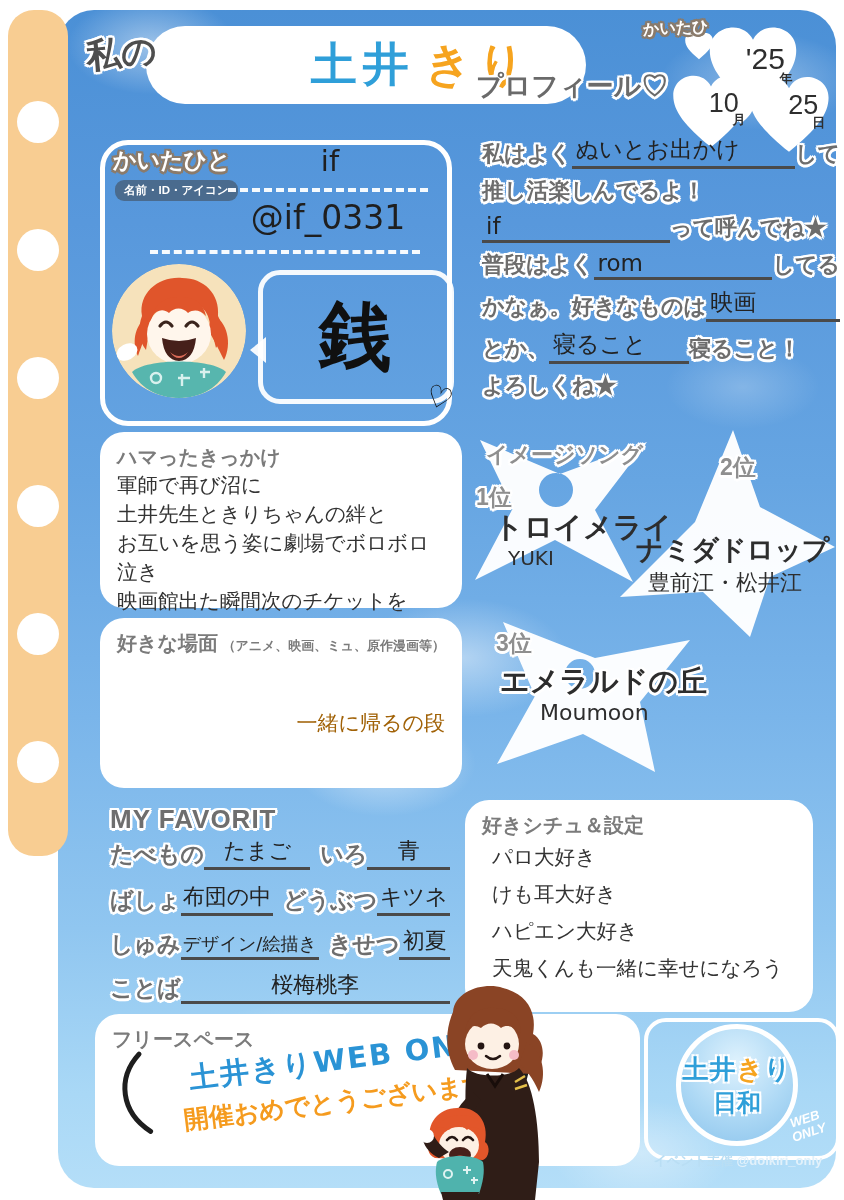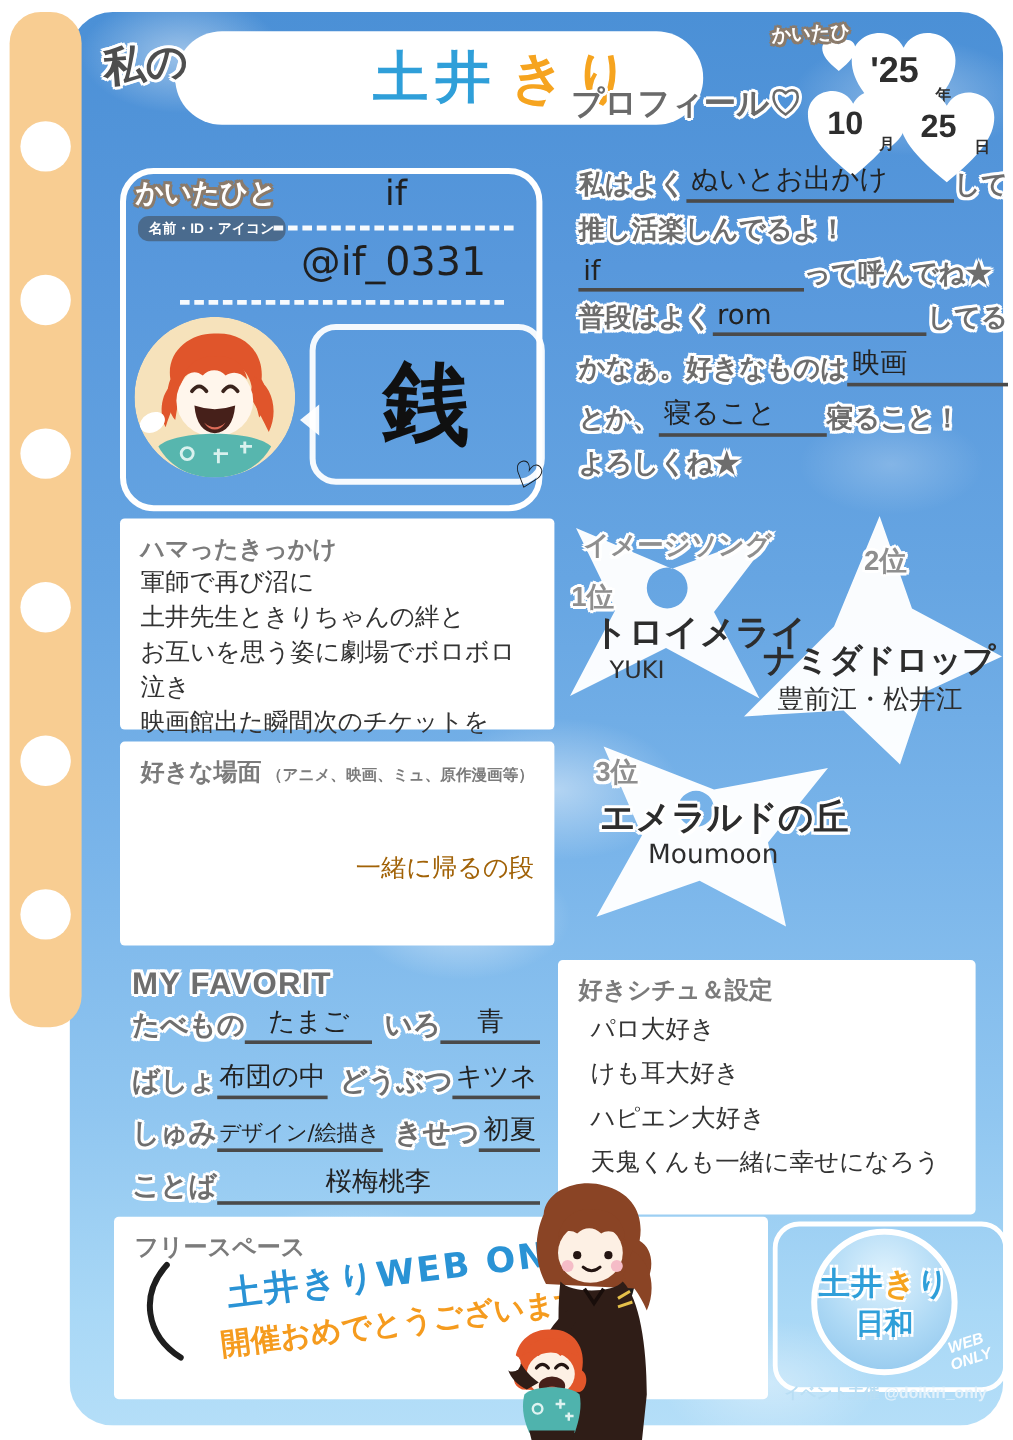--- a/index.html
+++ b/index.html
@@ -31,21 +31,21 @@
   
   #watashi-no{left:86px;top:30px;font-size:35px;font-weight:bold;color:#4e4e4e;transform:rotate(-5deg)}
   #title-pill{left:146px;top:26px;width:440px;height:78px;background:#fff;border-radius:40px;
       display:flex;align-items:center;justify-content:flex-end;padding-right:55px;box-sizing:border-box;z-index:2}
   #t-main{font-size:46px;font-weight:bold;color:#2f9fd9;letter-spacing:6px}
   #t-sub{font-size:46px;font-weight:bold;color:#f6a41f;letter-spacing:6px;margin-left:10px}
   #profile-suffix{left:476px;top:68px;font-size:27px;font-weight:bold;color:#6a6a6a;z-index:3}
   #kaitahi-label{left:643px;top:18px;font-size:16px;font-weight:bold;color:#fff;transform:rotate(-3deg);z-index:4}
   .heart{position:absolute;z-index:3}
   .heart svg{position:absolute;inset:0;width:100%;height:100%}
-  .heart .hnum{position:absolute;left:0;right:16%;top:20%;text-align:center;font-weight:bold;color:#2e2e2e}
+  .heart .hnum{position:absolute;left:0;right:16%;top:20%;text-align:right;font-weight:normal;color:#2e2e2e}
   .heart .hunit{position:absolute;right:8%;bottom:27%;font-weight:bold;color:#2e2e2e;font-size:13px}
   #heart-year{left:706px;top:24px;width:94px;height:88px}
   #heart-year .hnum{font-size:30px}
   #heart-month{left:670px;top:72px;width:82px;height:78px}
   #heart-day{left:746px;top:74px;width:86px;height:80px}
   #heart-month .hnum,#heart-day .hnum{font-size:27px}
   .heart-deco{position:absolute;z-index:2}
   
   #author-box{left:100px;top:140px;width:342px;height:276px;border:5px solid #fff;border-radius:28px;z-index:2}
   #author-label{left:113px;top:145px;font-size:23px;font-weight:bold;color:#fff;z-index:3}
@@ -67,21 +67,21 @@
       font-family:"DejaVu Serif",serif}
   #speech-heart{position:absolute;right:-4px;bottom:-16px;font-size:30px;color:#111;transform:rotate(18deg)}
   
   #intro{left:482px;top:134px;width:358px}
   .iline{display:flex;align-items:flex-end;margin-bottom:7px;white-space:nowrap}
   .istatic{font-size:22px;font-weight:bold;color:#6d6d6d}
   .ifill{font-size:23px;color:#222;border-bottom:3px solid #4a4a4a;text-align:left;
       padding:0 4px 1px;font-family:"DejaVu Sans",sans-serif}
   .grow{flex:1}
   
-  .wbox{position:absolute;background:#fff;border-radius:4px;z-index:2;box-sizing:border-box;padding:12px 17px}
+  .wbox{position:absolute;background:#fff;border-radius:24px;z-index:2;box-sizing:border-box;padding:12px 17px}
   .wbox-title{font-size:20px;font-weight:bold;color:#7b7b7b}
   .wbox-note{font-size:13px;font-weight:bold;color:#7b7b7b}
   .wline{font-size:20.5px;color:#333;line-height:29px;font-family:"DejaVu Sans",sans-serif}
   #hooked-box{left:100px;top:432px;width:362px;height:176px}
   #scene-box{left:100px;top:618px;width:362px;height:170px}
   #scene-value{text-align:right;margin-top:52px;font-size:21px;color:#a16207;font-family:"DejaVu Sans",sans-serif}
   #situ-box{left:465px;top:800px;width:348px;height:212px}
   #situ-box .wline{line-height:37px;padding-left:10px}
   #situ-box .wline:first-of-type{margin-top:8px}
   

